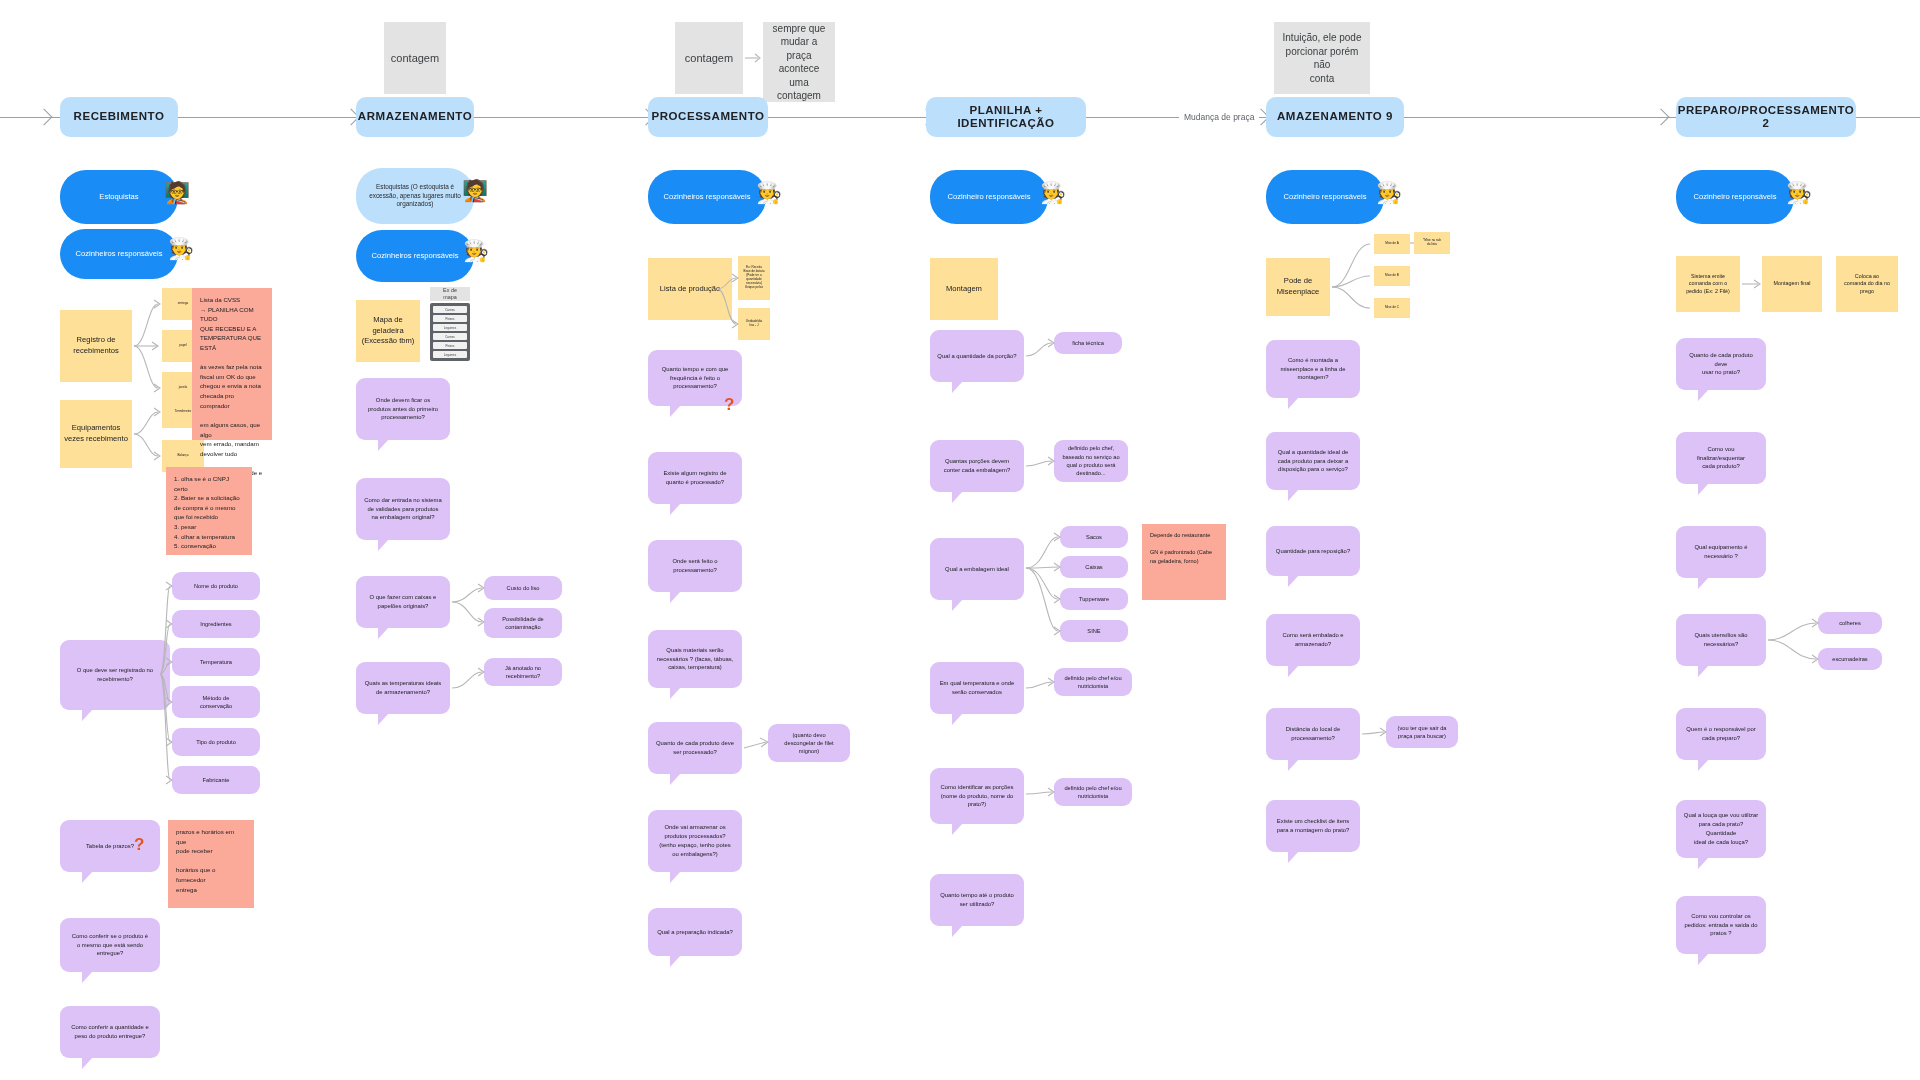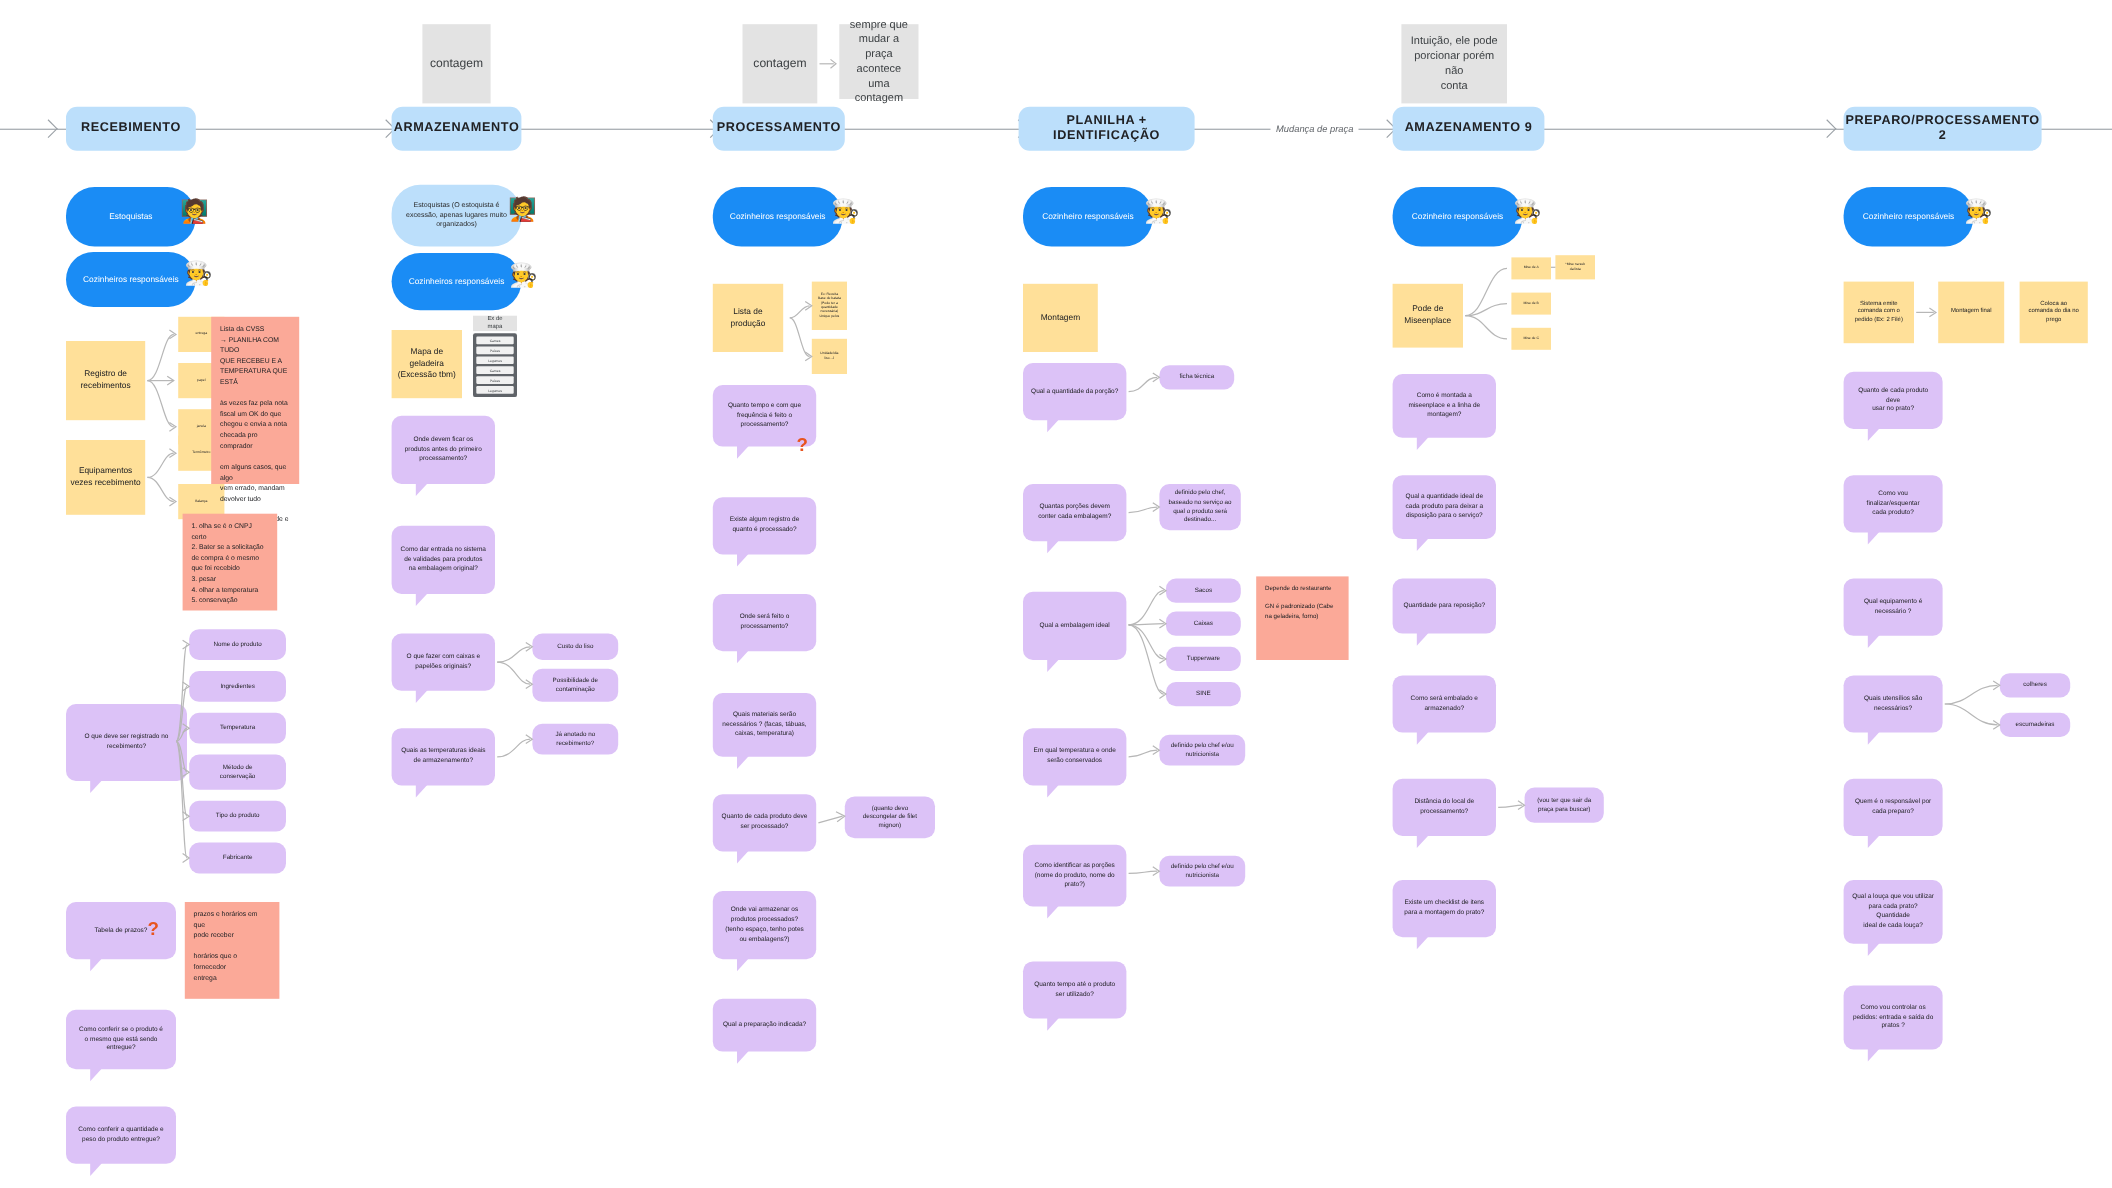--- a/index.html
+++ b/index.html
@@ -205,25 +205,25 @@
 
 <div id="canvas">
 
   <div class="rail"></div>
   <div class="rail-arrow" style="left:38px;"></div>
   <div class="rail-arrow" style="left:345px;"></div>
   <div class="rail-arrow" style="left:640px;"></div>
   <div class="rail-arrow" style="left:920px;"></div>
   <div class="rail-arrow" style="left:1255px;"></div>
   <div class="rail-arrow" style="left:1655px;"></div>
-  <div class="rail-label" style="left:1155px; top:112px;font-style:italic;">Mudança de praça</div>
+  <div class="rail-label" style="left:1179px; top:112px;">Mudança de praça</div>
 
   <div class="graybox" style="left:384px; top:22px; width:62px; height:72px;">contagem</div>
   <div class="graybox" style="left:675px; top:22px; width:68px; height:72px;">contagem</div>
-  <div class="graybox" style="left: 763px; top: 22px; width: 72px; height: 68px; font-size: 10px; white-space: pre-line;">sempre que
+  <div class="graybox" style="left: 763px; top: 22px; width: 72px; height: 80px; font-size: 10px; white-space: pre-line;">sempre que
 mudar a praça
 acontece uma
 contagem</div>
   <div class="graybox" style="left: 1274px; top: 22px; width: 96px; height: 72px; font-size: 10px; white-space: pre-line;">Intuição, ele pode
 porcionar porém não
 conta</div>
 
   <div class="phase" style="left:60px;  top:97px; width:118px;">RECEBIMENTO</div>
   <div class="phase" style="left:356px; top:97px; width:118px;">ARMAZENAMENTO</div>
   <div class="phase" style="left:648px; top:97px; width:120px;">PROCESSAMENTO</div>
@@ -363,21 +363,21 @@
     <span class="tail"></span>
   </div>
   <div class="pillp" style="left: 484px; top: 658px; width: 78px; height: 28px; white-space: pre-line;">Já anotado no
 recebimento?</div>
 
   <div class="role" style="left:648px; top:170px; width:118px; height:54px;">
     <span>Cozinheiros responsáveis</span>
   </div>
   <span class="role-emoji" style="left:756px; top:182px;">🧑‍🍳</span>
 
-  <div class="sticky" style="left:648px; top:258px; width:64px; height:62px;text-align:center;">Lista de  produção</div>
+  <div class="sticky" style="left:648px; top:258px; width:84px; height:62px;text-align:center;">Lista de  produção</div>
   <div class="sticky micro" style="left: 738px; top: 256px; width: 32px; height: 44px; white-space: pre-line;">Ex: Receita
 Base de batata
 (Pode ter a
 quantidade
 necessária)
 Unique pelos</div>
   <div class="sticky micro" style="left: 738px; top: 308px; width: 32px; height: 32px; white-space: pre-line;">Unidade/dia
 liso - J</div>
 
   <div class="bubble" style="left:648px; top:350px; width:94px; height:56px;">

